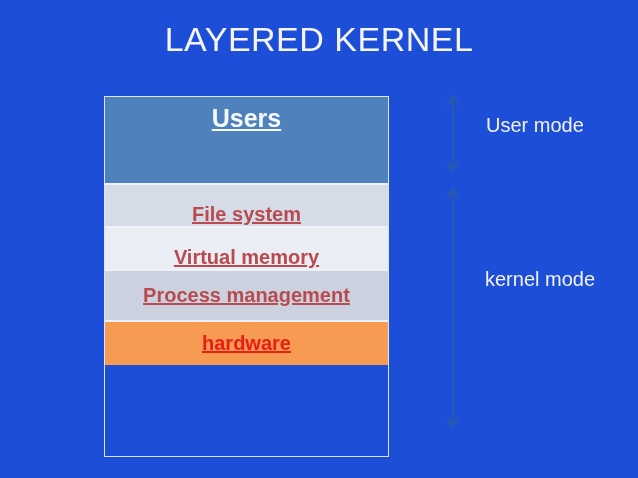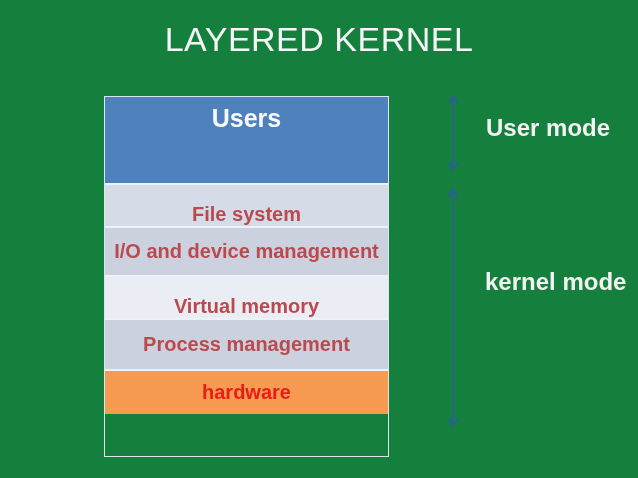--- a/index.html
+++ b/index.html
@@ -1,19 +1,19 @@
 <!DOCTYPE html>
 <html><head>
 <meta charset="utf-8">
 <style>
   html,body{margin:0;padding:0;background:#000;}
   .slide{
     position:relative;
     width:638px;height:478px;
-    background:#15803d;
+    background:#1d4ed8;
     overflow:hidden;
     font-family:"Liberation Sans", sans-serif;
   }
   .title{
     position:absolute;
     top:20px;left:0;width:638px;
     text-align:center;
     color:#f5f5f5;
     font-size:34px;
     font-weight:400;
@@ -31,20 +31,21 @@
   .row{
     box-sizing:border-box;
     display:flex;
     align-items:center;
     justify-content:center;
     text-align:center;
     font-weight:700;
     font-size:20px;
     color:#b94a4d;
     border-top:2px solid #eef1f7;
+    text-decoration:underline;
   }
   .row-users{
     height:86px;
     background:#4f81bd;
     color:#f7fafd;
     font-size:25px;
     align-items:flex-start;
     padding-top:7px;
     border-top:none;
   }
@@ -55,43 +56,40 @@
   .row-pm{height:51px;background:#ccd1e0;}
   .row-hw{height:45px;background:#f79b53;color:#e81d15;text-align:right;}
   .arrow-overlay{
     position:absolute;
     left:0;top:0;width:638px;height:478px;
     pointer-events:none;
   }
   .mode-label{
     position:absolute;
     color:#f2f2f2;
-    font-size:24px;
-    font-weight:700;
+    font-size:20px;
+    font-weight:400;
     white-space:nowrap;
   }
   .user-mode-label{left:486px;top:114px;}
   .kernel-mode-label{left:485px;top:268px;}
 </style>
 </head>
 <body>
 
 <div class="slide">
 
   <div class="title">LAYERED KERNEL</div>
 
   <div class="stack">
     <div class="row row-users" style="background-color: rgb(79, 129, 189);">
       <span>Users</span>
     </div>
     <div class="row row-fs" style="background-color: rgb(214, 219, 232);">
       <span>File system</span>
-    </div>
-    <div class="row row-io" style="background-color: rgb(204, 209, 224);">
-      <span>I/O and device management</span>
     </div>
     <div class="row row-vm" style="background-color: rgb(234, 237, 244); align-items: flex-end;">
       <span>Virtual memory</span>
     </div>
     <div class="row row-pm" style="background-color: rgb(204, 209, 224);">
       <span>Process management</span>
     </div>
     <div class="row row-hw" style="background-color: rgb(247, 155, 83);">
       <span>hardware</span>
     </div>

